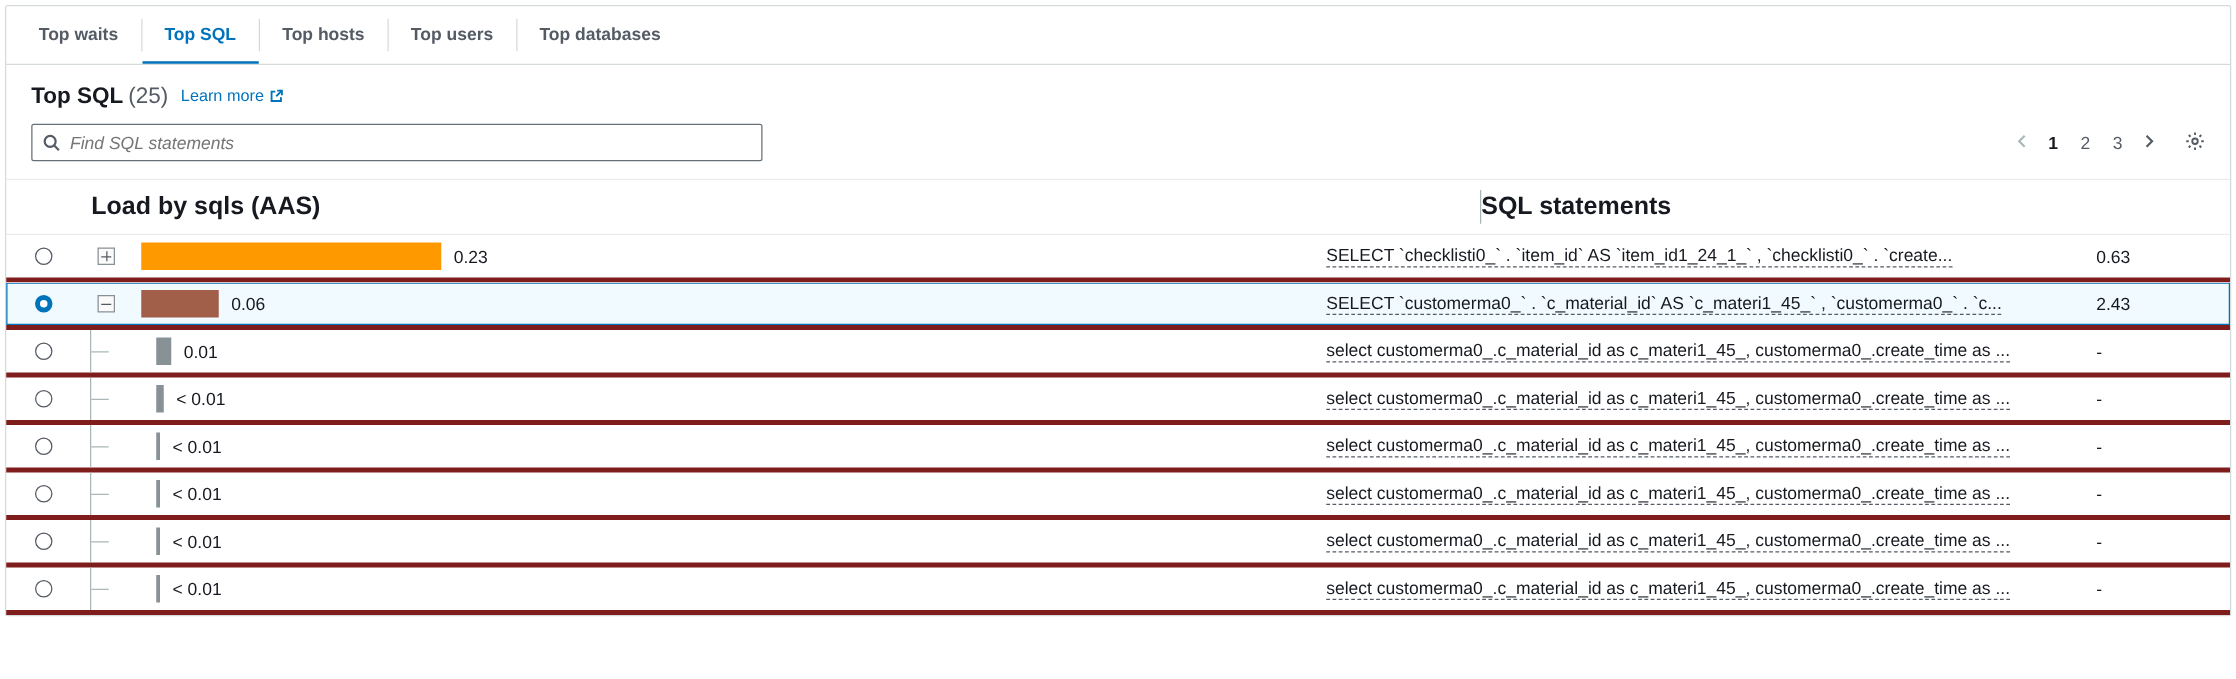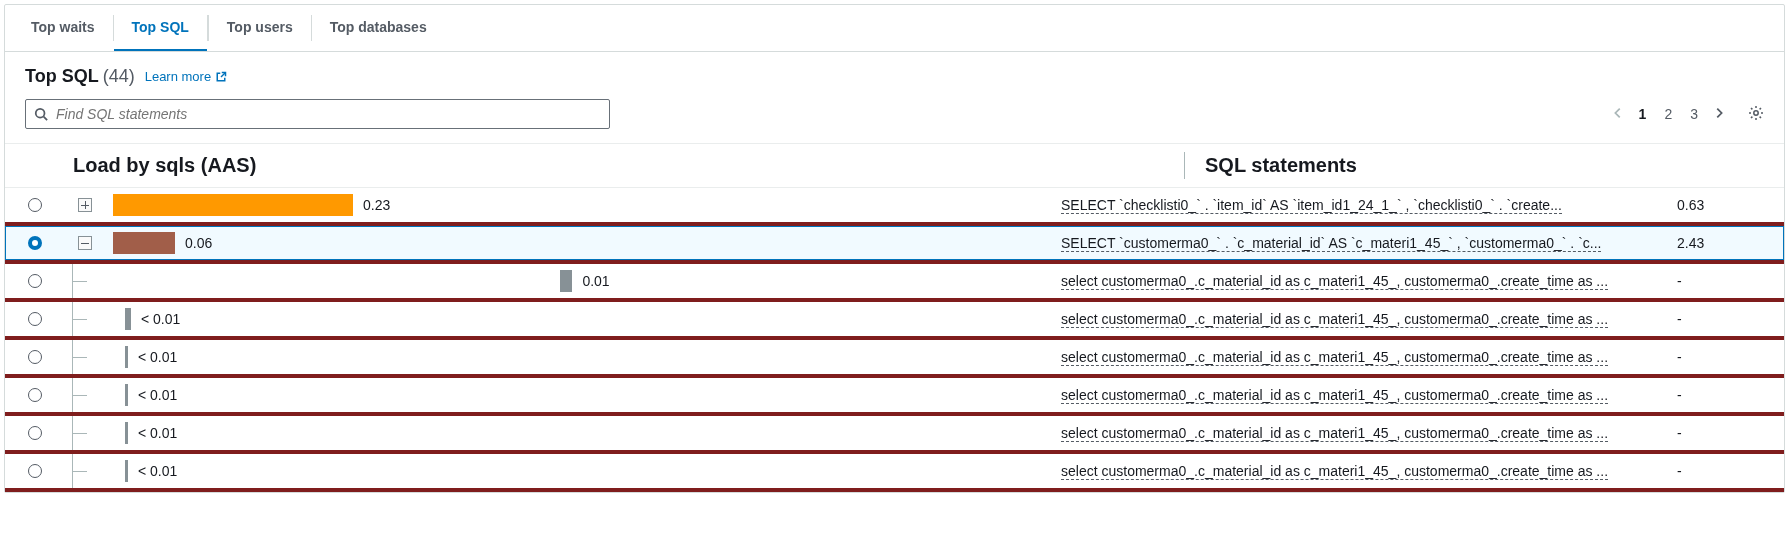--- a/index.html
+++ b/index.html
@@ -98,21 +98,21 @@
     display: flex;
     border-top: 1px solid #eaeded;
     border-bottom: 1px solid #eaeded;
     font-weight: 700;
     font-size: 20px;
     color: #16191f;
   }
   .col-sel   { width: 60px; display:flex; align-items:center; justify-content:center; }
   .col-exp   { width: 40px; display:flex; align-items:center; justify-content:center; }
   .col-load  { flex: 1; padding: 10px 8px 10px 8px; position: relative; min-width: 300px; }
-  .col-sql   { width: 600px; padding: 10px 21px; position: relative; }
+  .col-sql   { width: 600px; padding: 10px 1px; position: relative; }
   .col-calls { width: 115px; padding: 10px 8px; position: relative; }
   .col-sep::before {
     content: "";
     position: absolute;
     left: 0; top: 8px; bottom: 8px;
     width: 1px;
     background: #aab7b8;
   }
   .row {
     display: flex;
@@ -155,21 +155,20 @@
   }
   .bar {
     height: 22px;
     margin-right: 10px;
   }
   .load-val { color: #16191f; }
   .sql-cell {
     width: 600px;
     padding: 8px 8px;
     display: flex;
-    align-items: center;
   }
   .sql-text {
     border-bottom: 1px dashed #545b64;
     white-space: nowrap;
     overflow: hidden;
     text-overflow: ellipsis;
     max-width: 100%;
     cursor: pointer;
   }
   .calls-cell {
@@ -183,29 +182,30 @@
 </head>
 <body>
 
 <div class="panel">
 
   <div class="tabs" id="tabs">
       <div class="tab">Top waits</div>
       <div class="tab-sep"></div>
       <div class="tab active">Top SQL</div>
       <div class="tab-sep"></div>
+      <div class="tab">Top hosts</div>
       <div class="tab-sep"></div>
       <div class="tab">Top users</div>
       <div class="tab-sep"></div>
       <div class="tab">Top databases</div>
     </div>
 
   <div class="header-row">
     <span class="header-title">Top SQL</span>
-    <span class="header-count">(44)</span>
+    <span class="header-count">(25)</span>
     <a href="#" class="learn-more">
       <span>Learn more</span>
       <svg width="12" height="12" viewBox="0 0 16 16" fill="none" stroke="#0073bb" stroke-width="2">
         <path d="M7 3H3v10h10V9"></path>
           <path d="M9 2h5v5"></path>
           <path d="M14 2L8 8"></path>
       </svg>
     </a>
   </div>
 
@@ -279,21 +279,21 @@
       </div>
       <div class="row">
         <div class="col-sel">
           <div class="radio"></div>
         </div>
         <div class="col-exp" style="justify-content: flex-start;">
           <div style="border-left: 1px solid rgb(170, 183, 184); height: 100%; margin-left: 7px;">
             <div style="width: 14px; height: 1px; background: rgb(170, 183, 184); position: relative; top: 50%;"></div>
           </div>
         </div>
-        <div class="load-cell" style="padding-left: 20px; justify-content: center;">
+        <div class="load-cell" style="padding-left: 20px;">
           <div class="bar" style="width: 12px; background: rgb(135, 145, 150);"></div>
           <span class="load-val">0.01</span>
         </div>
         <div class="sql-cell">
           <span class="sql-text">select customerma0_.c_material_id as c_materi1_45_, customerma0_.create_time as ...</span>
         </div>
         <div class="calls-cell">-</div>
       </div>
       <div class="row">
         <div class="col-sel">

